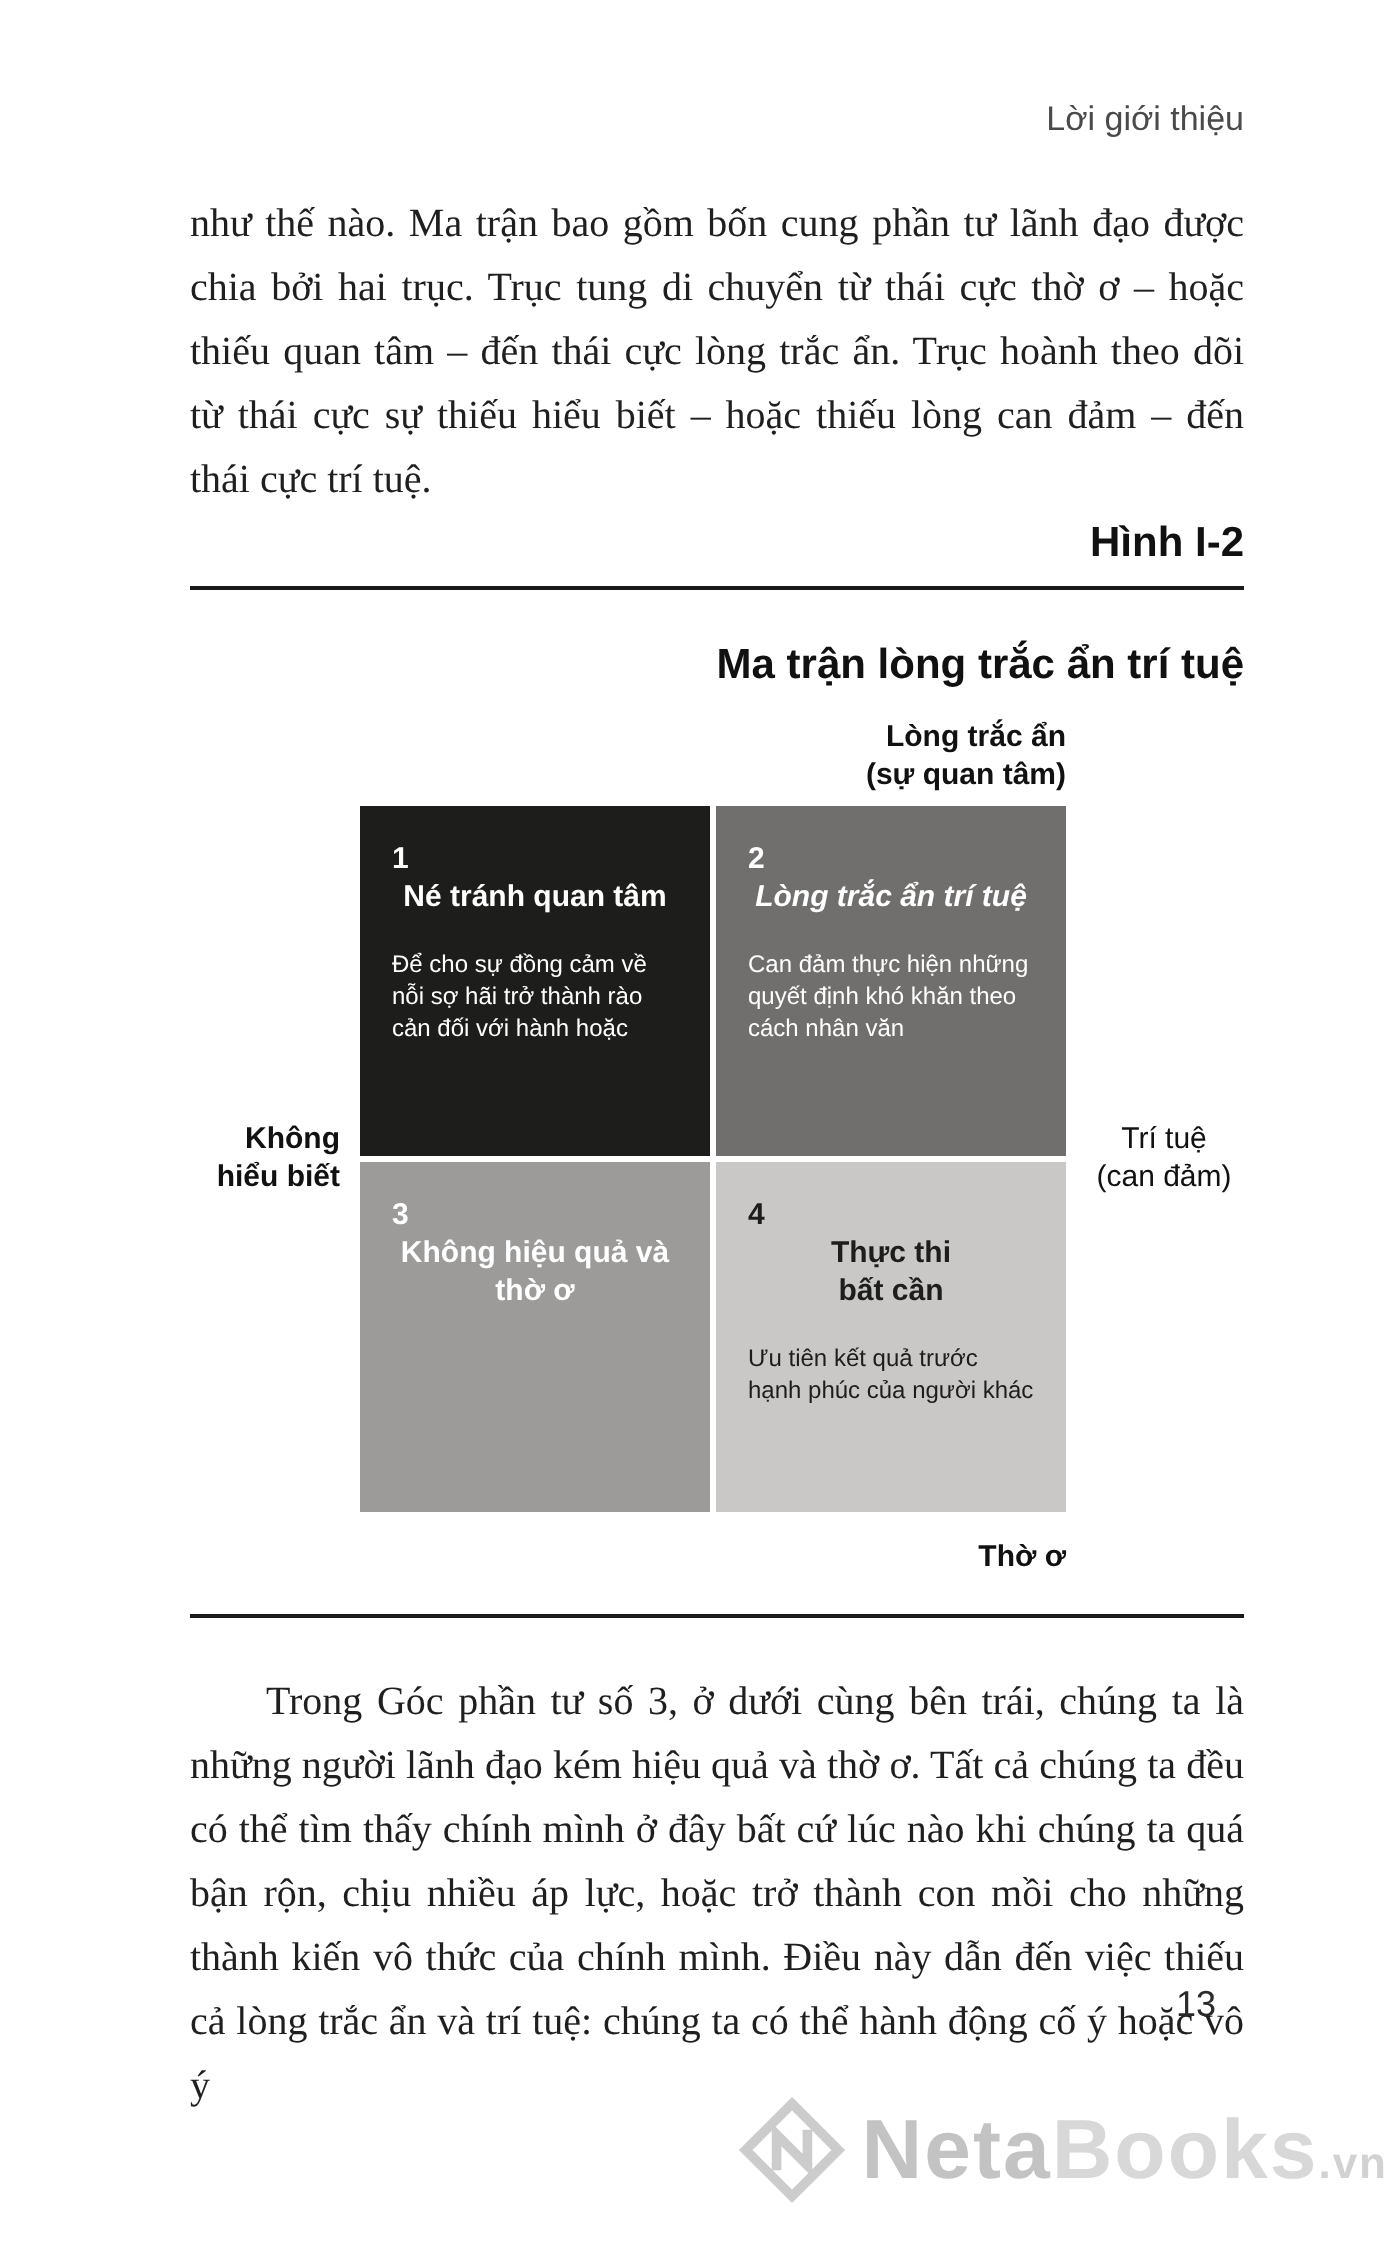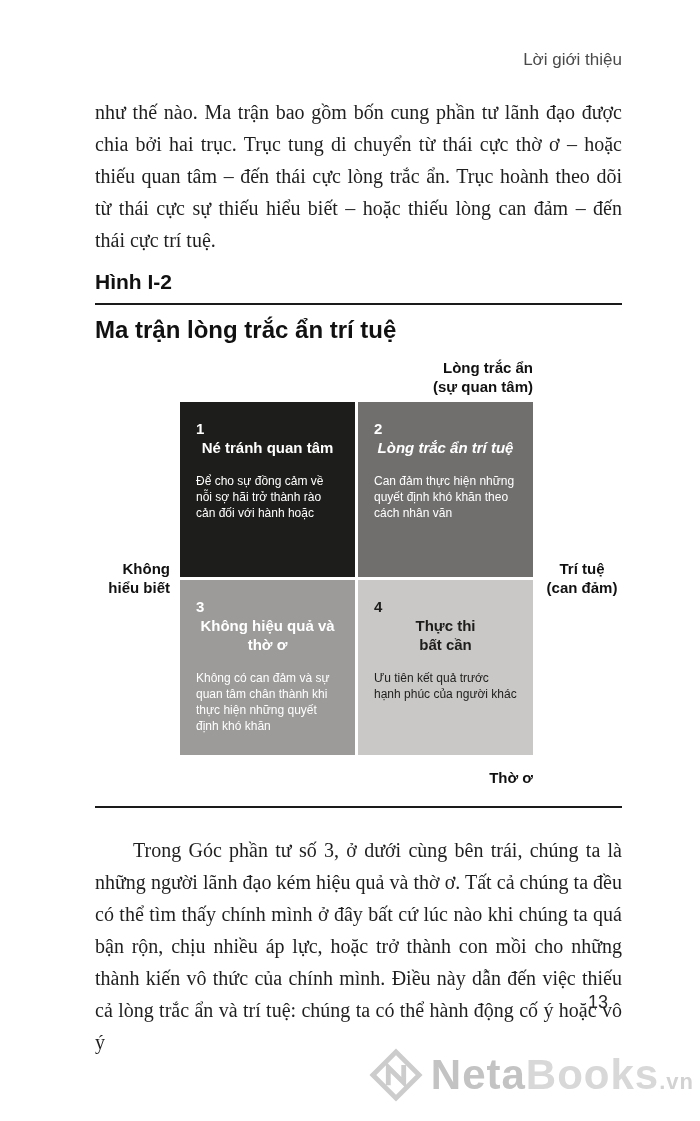--- a/index.html
+++ b/index.html
@@ -18,32 +18,32 @@
     text-align:right;
   }
   .body-para {
     margin-top:26px;
     font-size:20px; line-height:32px;
     text-align:justify;
     color:#1f1f1f;
   }
   .body-para.indent { text-indent:38px; }
   .fig-label {
-    margin-top:14px;
+    margin-top:4px;
     font-family:"Liberation Sans", sans-serif;
-    font-weight:bold; font-size:21px; color:#111;
+    font-weight:bold; font-size:21px; color:#111;text-align:right;
   }
   .rule {
     border:none; border-top:2px solid #1a1a1a;
     margin-top:9px;
   }
   .fig-title {
-    margin-top:11px;
+    margin-top:26px;
     font-family:"Liberation Sans", sans-serif;
-    font-weight:bold; font-size:24px; color:#111;
+    font-weight:bold; font-size:21px; color:#111;text-align:right;
   }
   .figure {
     position:relative;
     margin-top:14px;
     font-family:"Liberation Sans", sans-serif;
   }
   .axis-top, .axis-bottom {
     margin-left:85px; width:353px;
     text-align:right; font-weight:bold;
     font-size:15px; line-height:19px;
@@ -69,21 +69,21 @@
   .axis-left {
     position:absolute; left:0; top:220px;
     width:75px; transform:translateY(-50%);
     text-align:right; font-weight:bold;
     font-size:15px; line-height:19px;
     white-space:pre-line; color:#111;
   }
   .axis-right {
     position:absolute; left:446px; top:220px;
     width:82px; transform:translateY(-50%);
-    text-align:center; font-weight:bold;
+    text-align:center; font-weight:normal;
     font-size:15px; line-height:19px;
     white-space:pre-line; color:#111;
   }
   .axis-bottom { margin-top:13px; }
   .rule2 { margin-top:19px; }
   .page-number {
     position:absolute; top:992px; right:92px;
     font-family:"Liberation Sans", sans-serif;
     font-size:18px; color:#2a2a2a;
   }
@@ -128,21 +128,20 @@
       <div class="cell" style="background-color: rgb(113, 111, 110); color: rgb(255, 255, 255);">
         <div class="q-num">2</div>
         <div class="q-title italic">Lòng trắc ẩn trí tuệ</div>
         <div class="q-body">Can đảm thực hiện những quyết định khó khăn theo cách nhân văn</div>
       </div>
 
       <div class="cell" style="background-color: rgb(156, 155, 154); color: rgb(255, 255, 255);">
         <div class="q-num">3</div>
         <div class="q-title">Không hiệu quả và
 thờ ơ</div>
-        <div class="q-body">Không có can đảm và sự quan tâm chân thành khi thực hiện những quyết định khó khăn</div>
       </div>
 
       <div class="cell" style="background-color: rgb(201, 200, 198); color: rgb(29, 29, 27);">
         <div class="q-num">4</div>
         <div class="q-title">Thực thi
 bất cần</div>
         <div class="q-body">Ưu tiên kết quả trước hạnh phúc của người khác</div>
       </div>
 
     </div>

